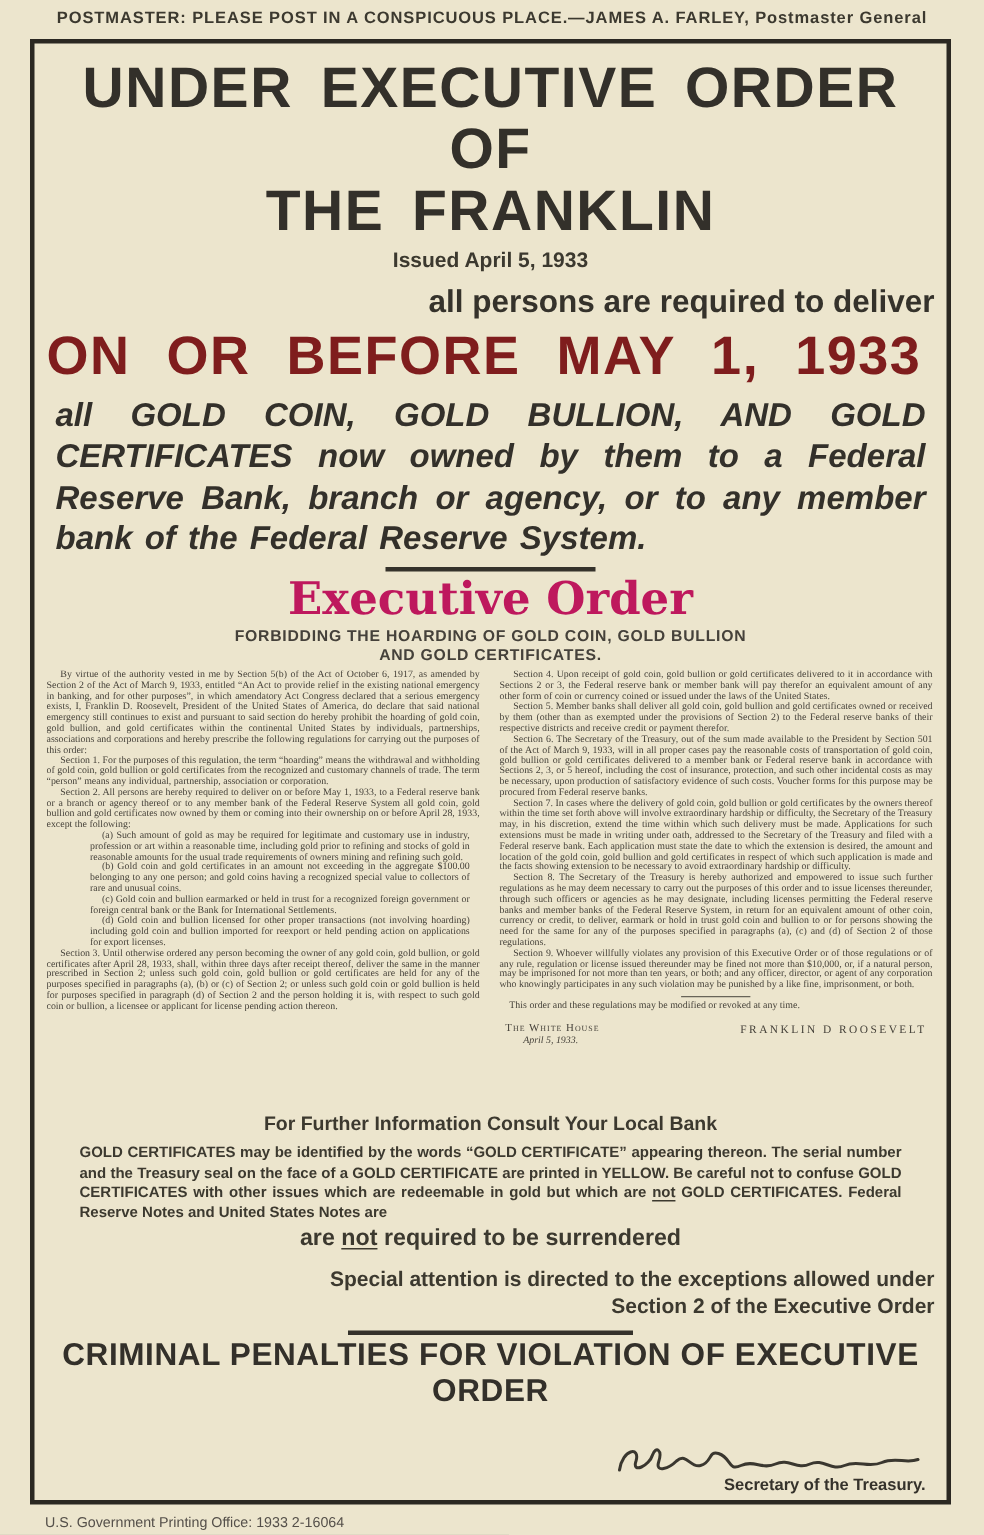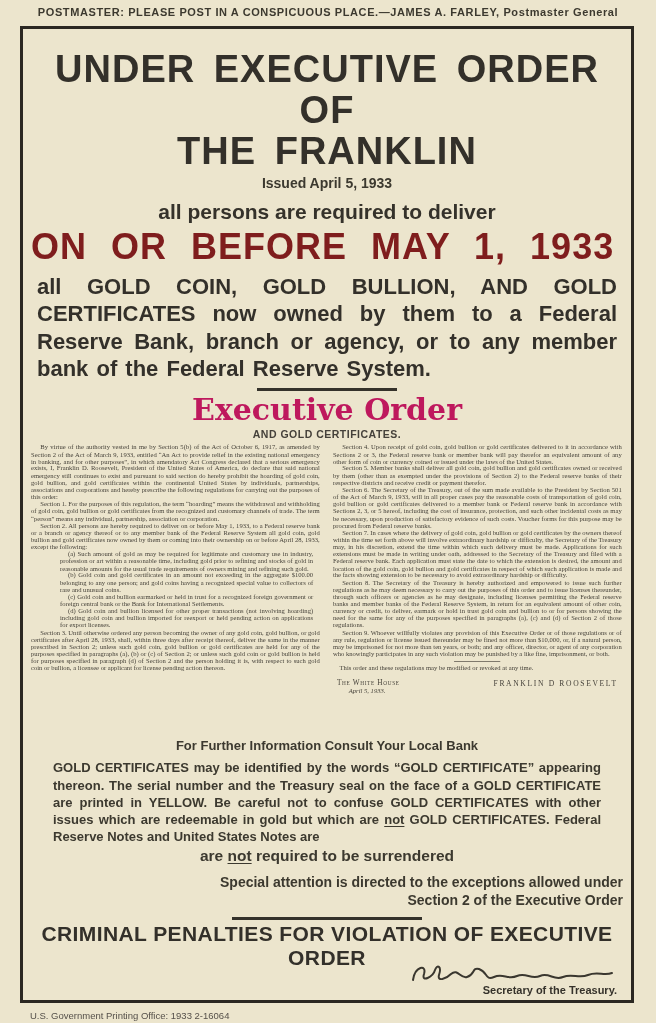--- a/index.html
+++ b/index.html
@@ -1,29 +1,29 @@
 <!DOCTYPE html>
 <html><head>
 <meta charset="utf-8">
 <style>
   html,body{margin:0;padding:0;background:#d8d2bc;}
   .page{position:relative;width:656px;height:1023px;background:#ece5cd;color:#45413a;
         font-family:"Liberation Sans",sans-serif;overflow:hidden;margin:0 auto;}
   .masthead{position:absolute;top:6px;left:0;width:100%;text-align:center;
             font-size:11px;font-weight:bold;letter-spacing:.6px;color:#3c392f;}
   .box{position:absolute;left:20px;top:26px;width:614px;height:977px;
-       border:3px solid #2b2822;box-sizing:border-box;padding:12px 8px;overflow:hidden;}
+       border:3px solid #2b2822;box-sizing:border-box;padding:2px 8px;overflow:hidden;}
   .title{margin-top:8px;text-align:center;font-weight:bold;font-size:38px;line-height:1.08;
          letter-spacing:1px;word-spacing:7px;color:#33302a;}
   .issued{margin-top:3px;text-align:center;font-weight:bold;font-size:14px;color:#3c392f;}
-  .intro-line{margin-top:9px;text-align:center;font-weight:bold;font-size:21px;color:#35322b;}
+  .intro-line{margin-top:9px;text-align:right;font-weight:bold;font-size:21px;color:#35322b;}
   .deadline{margin-top:2px;text-align:left;font-weight:bold;font-size:36px;
             letter-spacing:1px;word-spacing:13px;color:#7f1d1d;}
   .items{margin:5px 6px 0 6px;font-weight:bold;font-size:22px;line-height:1.24;
-         text-align:justify;color:#33302a;word-spacing:2px;}
+         text-align:justify;color:#33302a;word-spacing:2px;font-style:italic;}
   .rule{height:0;border-top:3px solid #35322b;width:140px;margin:6px auto 2px auto;}
   .rule2{height:0;border-top:3px solid #35322b;width:190px;margin:8px auto 2px auto;}
   .eo-heading{margin-top:0;text-align:center;font-family:"DejaVu Serif",serif;
               font-weight:bold;font-size:30px;line-height:1.1;color:#be185d;}
   .cols-wrap{height:292px;overflow:hidden;margin-top:3px;}
   .cols-inner{width:895px;transform:scale(0.66);transform-origin:0 0;
               display:flex;gap:20px;font-family:"Liberation Serif",serif;
               font-size:10px;line-height:1.08;color:#46423a;}
   .col{flex:1;text-align:justify;}
   .col-heading{font-weight:bold;text-align:center;font-size:10.5px;line-height:1.25;
@@ -31,21 +31,21 @@
   .eo-p{margin:0;text-indent:14px;}
   .eo-sub{margin-left:44px;margin-right:10px;text-indent:12px;text-align:justify;}
   .mini-rule{height:0;border-top:1px solid #46423a;width:70px;margin:5px auto 4px auto;}
   .closing{margin:0;text-indent:10px;}
   .wh-block{display:flex;justify-content:space-between;margin-top:10px;padding:0 6px;}
   .wh-left{line-height:1.25;}
   .wh-name{font-variant:small-caps;letter-spacing:1px;font-size:11px;}
   .wh-date{font-style:italic;margin-left:18px;font-size:10px;}
   .fdr{letter-spacing:2.5px;font-size:11.5px;margin-top:2px;}
   .further{margin-top:2px;text-align:center;font-weight:bold;font-size:13px;color:#3c392f;}
-  .notice{margin:6px 22px 0 22px;font-weight:bold;font-size:13px;line-height:1.33;
+  .notice{margin:6px 22px 0 22px;font-weight:bold;font-size:10px;line-height:1.33;
           text-align:justify;color:#3c392f;}
   .notice-center{margin:0 22px;font-weight:bold;font-size:15.5px;line-height:1.33;
           text-align:center;color:#3c392f;}
   .notice u,.notice-center u{text-decoration:underline;text-underline-offset:2px;}
   .special{margin-top:8px;text-align:right;font-weight:bold;font-size:14px;
            line-height:1.25;color:#3c392f;}
   .criminal{margin-top:2px;text-align:center;font-weight:bold;font-size:21px;
             letter-spacing:.4px;color:#33302a;}
   .sig-block{position:absolute;right:4px;bottom:4px;text-align:center;width:230px;}
   .sig-svg{display:block;margin:0 auto -4px auto;}
@@ -73,20 +73,21 @@
 
     <div class="deadline">ON OR BEFORE MAY 1, 1933</div>
 
     <div class="items">all GOLD COIN, GOLD BULLION, AND GOLD CERTIFICATES now owned by them to a Federal Reserve Bank, branch or agency, or to any member bank of the Federal Reserve System.</div>
 
     <div class="rule"></div>
 
     <div class="eo-heading">Executive Order</div>
 
     <div class="col-heading" style="margin:2px 0 0 0;">
+      <div>FORBIDDING THE HOARDING OF GOLD COIN, GOLD BULLION</div>
       <div>AND GOLD CERTIFICATES.</div>
     </div>
 
     <div class="cols-wrap">
       <div class="cols-inner">
         <div class="col">
             <p class="eo-p">By virtue of the authority vested in me by Section 5(b) of the Act of October 6, 1917, as amended by Section 2 of the Act of March 9, 1933, entitled “An Act to provide relief in the existing national emergency in banking, and for other purposes”, in which amendatory Act Congress declared that a serious emergency exists, I, Franklin D. Roosevelt, President of the United States of America, do declare that said national emergency still continues to exist and pursuant to said section do hereby prohibit the hoarding of gold coin, gold bullion, and gold certificates within the continental United States by individuals, partnerships, associations and corporations and hereby prescribe the following regulations for carrying out the purposes of this order:</p>
             <p class="eo-p">Section 1. For the purposes of this regulation, the term “hoarding” means the withdrawal and withholding of gold coin, gold bullion or gold certificates from the recognized and customary channels of trade.  The term “person” means any individual, partnership, association or corporation.</p>
             <p class="eo-p">Section 2. All persons are hereby required to deliver on or before May 1, 1933, to a Federal reserve bank or a branch or agency thereof or to any member bank of the Federal Reserve System all gold coin, gold bullion and gold certificates now owned by them or coming into their ownership on or before April 28, 1933, except the following:</p>
             <p class="eo-p eo-sub">(a) Such amount of gold as may be required for legitimate and customary use in industry, profession or art within a reasonable time, including gold prior to refining and stocks of gold in reasonable amounts for the usual trade requirements of owners mining and refining such gold.</p>

